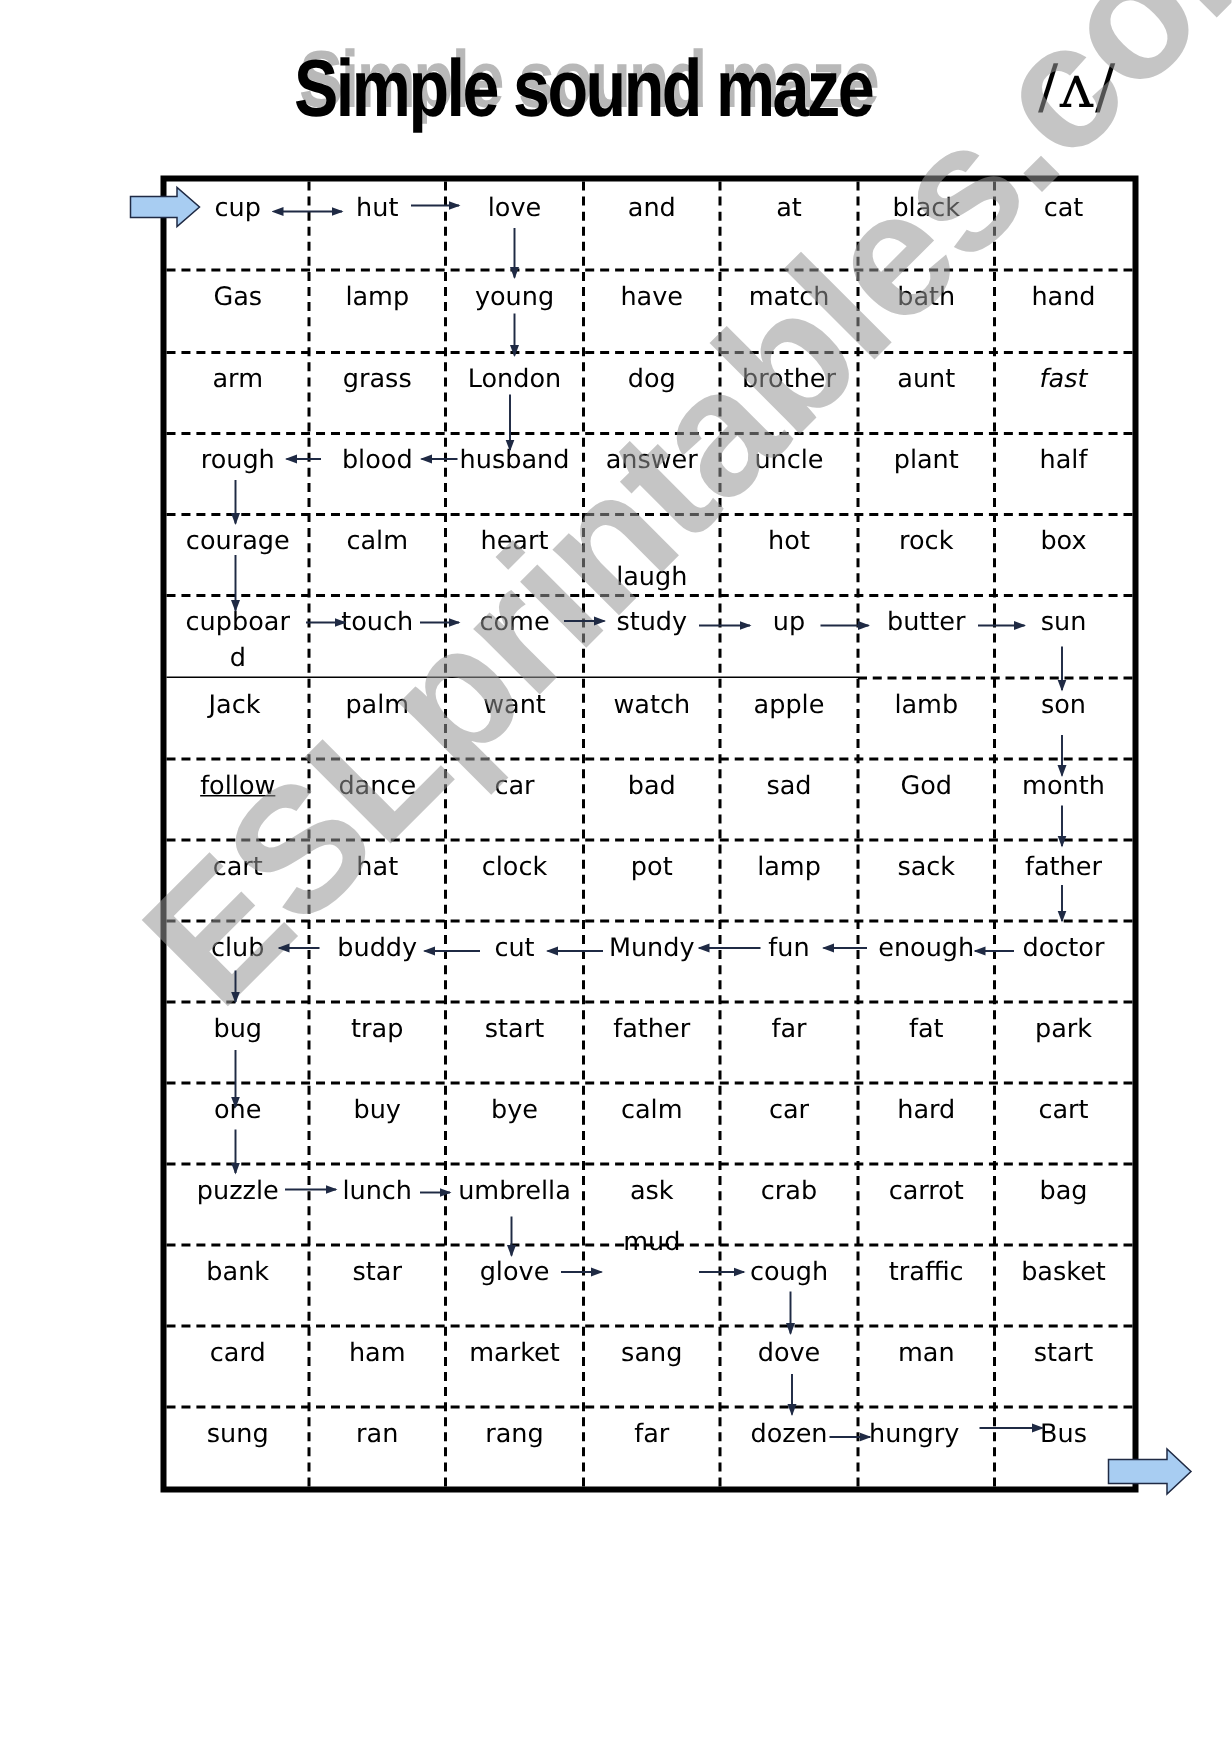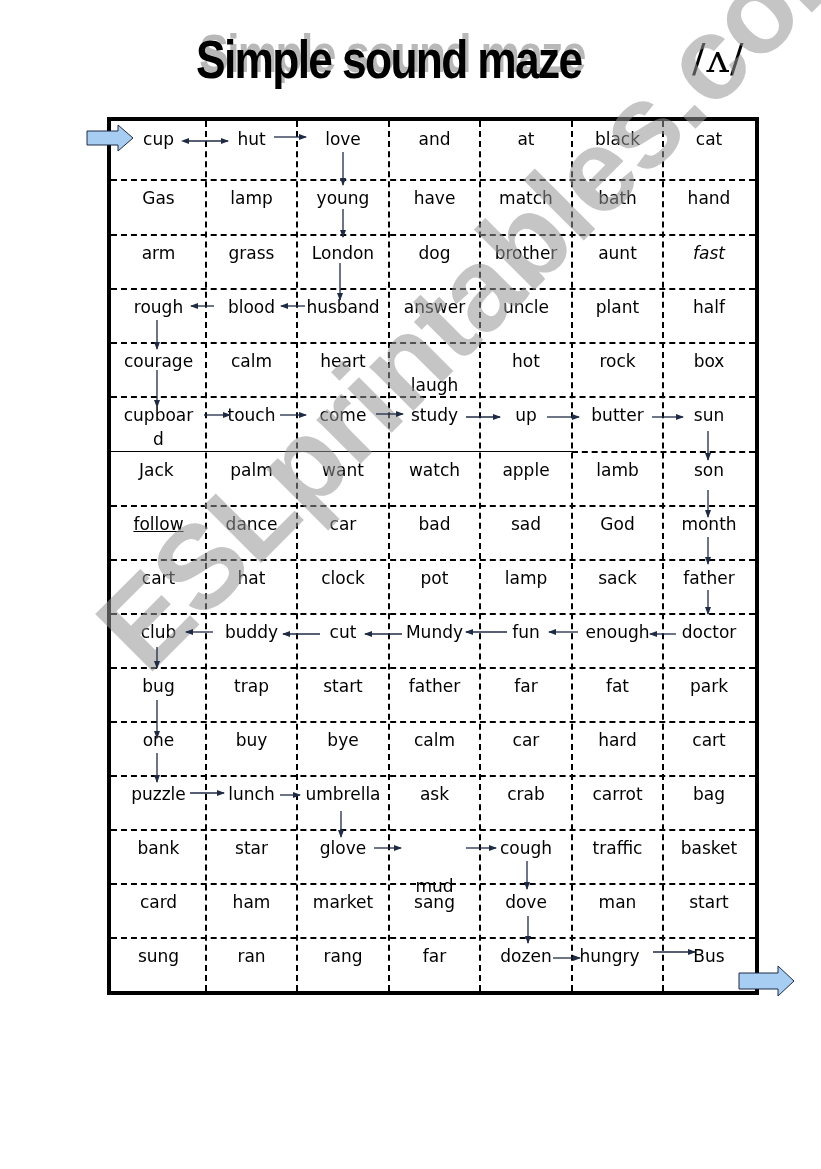--- a/index.html
+++ b/index.html
@@ -361,21 +361,21 @@
     </div>
     <div class="cell" style="left: 0px; width: 95px; top: 709px; height: 54px; bottom: auto;">
       <span>bank</span>
     </div>
     <div class="cell" style="left: 95px; width: 91px; top: 709px; height: 54px; bottom: auto;">
       <span>star</span>
     </div>
     <div class="cell" style="left: 186px; width: 92px; top: 709px; height: 54px; bottom: auto;">
       <span>glove</span>
     </div>
-    <div class="cell" style="left: 278px; width: 91px; top: 747px; height: 54px; bottom: auto; justify-content: center;">
+    <div class="cell" style="left: 278px; width: 91px; top: 689px; height: 54px; bottom: auto; justify-content: center;">
       <span>mud</span>
     </div>
     <div class="cell" style="left: 369px; width: 92px; top: 709px; height: 54px; bottom: auto;">
       <span>cough</span>
     </div>
     <div class="cell" style="left: 461px; width: 91px; top: 709px; height: 54px; bottom: auto;">
       <span>traffic</span>
     </div>
     <div class="cell" style="left: 552px; width: 92px; top: 709px; height: 54px; bottom: auto;">
       <span>basket</span>

